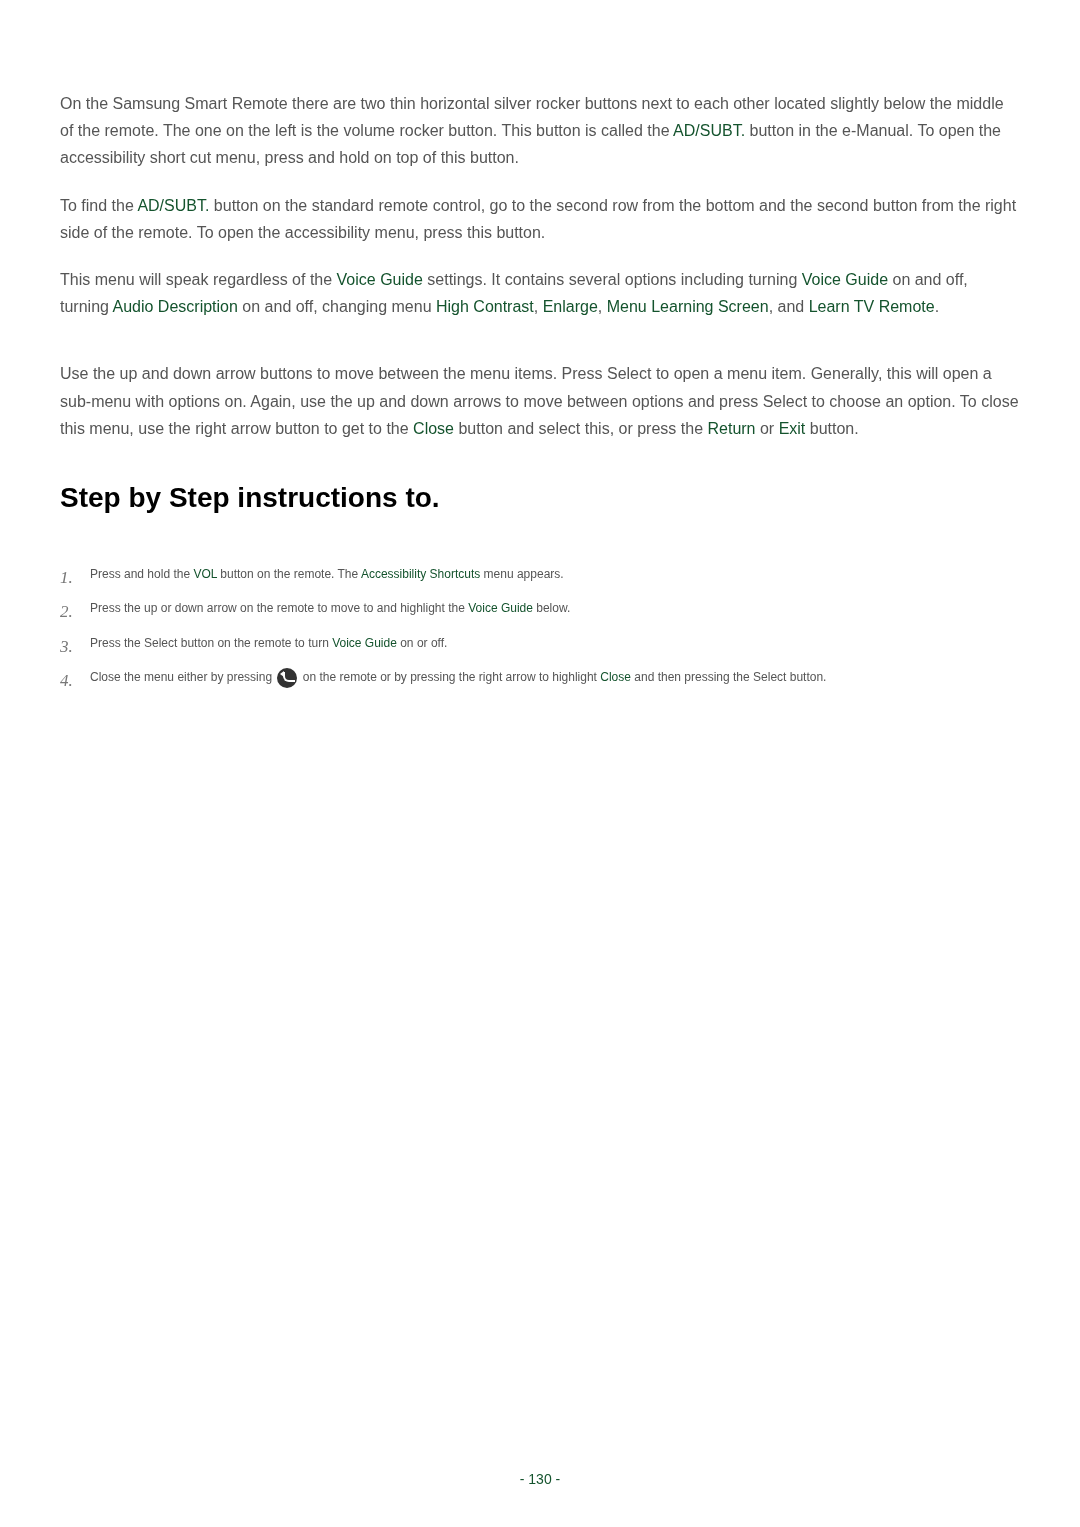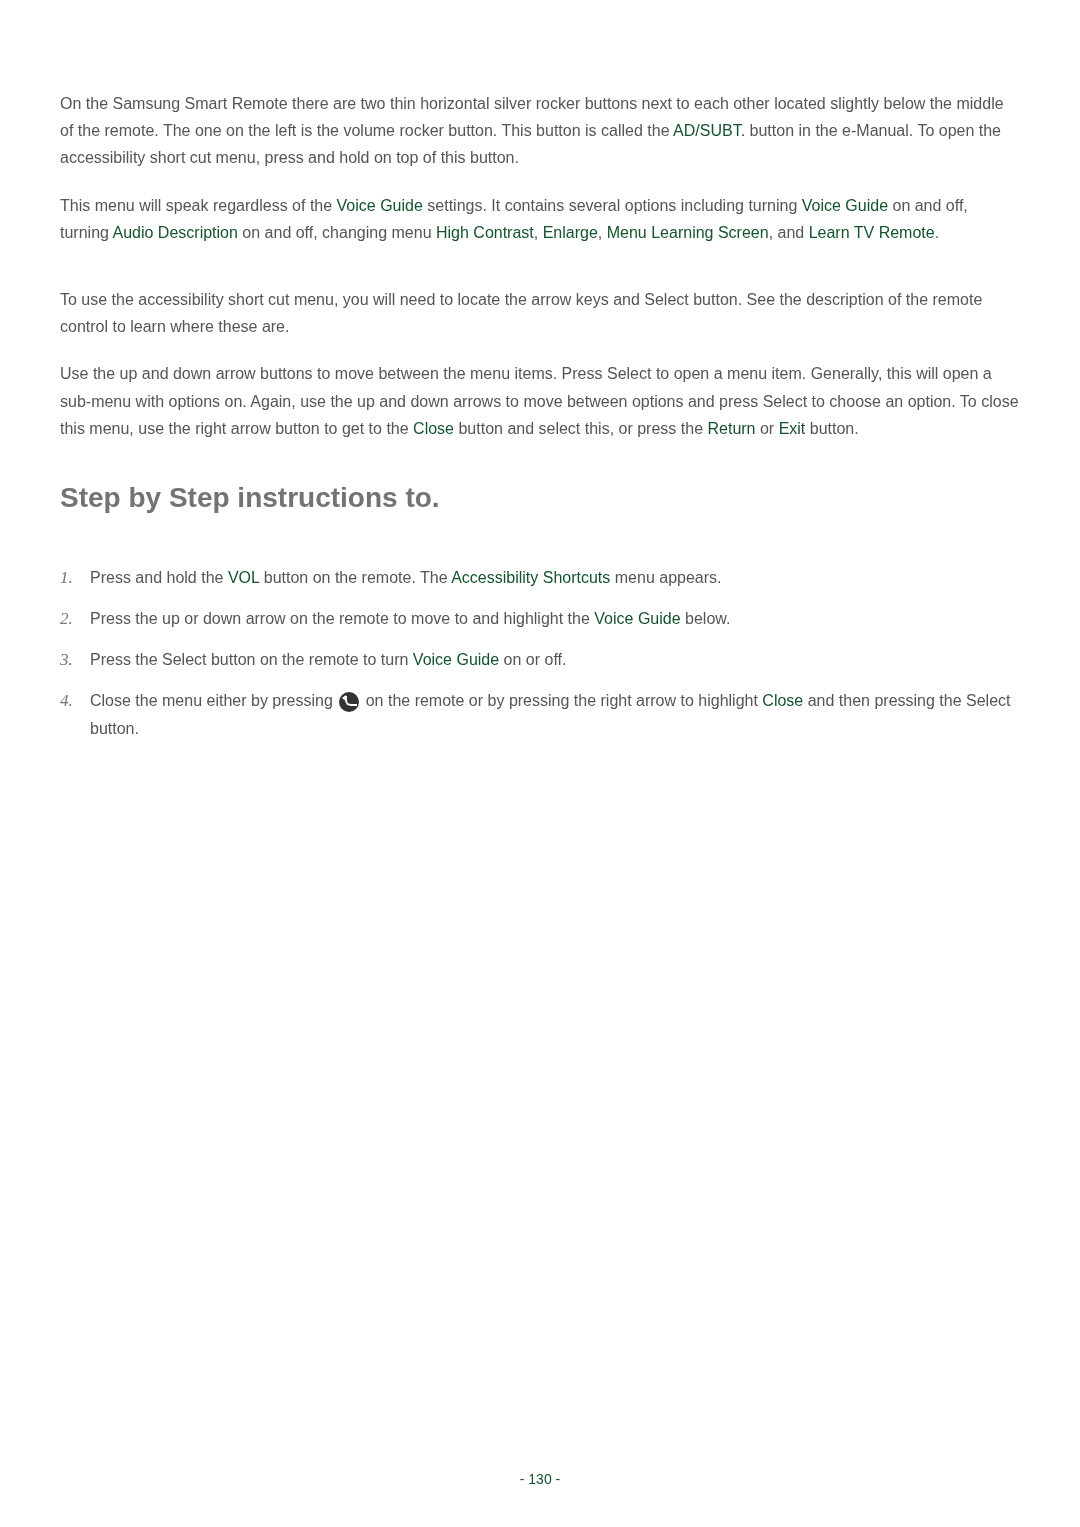--- a/index.html
+++ b/index.html
@@ -30,32 +30,32 @@
     }
     .ui-term {
       color: #14532d;
     }
     .section {
       margin-bottom: 40px;
     }
     .main-heading {
       font-size: 28px;
       font-weight: 600;
-      color: #737373;
+      color: #000000;
       margin-top: 40px;
       margin-bottom: 50px;
     }
     ol {
       list-style: none;
       counter-reset: item;
       padding-left: 30px;
     }
     ol li {
       counter-increment: item;
-      font-size: 16px;
+      font-size: 12px;
       line-height: 1.7;
       color: #555;
       margin-bottom: 14px;
       position: relative;
     }
     ol li::before {
       content: counter(item) ".";
       position: absolute;
       left: -30px;
       color: #777;
@@ -105,26 +105,28 @@
     }
   </style>
 </head>
 <body>
 
 <div class="section">
   <p class="paragraph">
     <span>On the Samsung Smart Remote there are two thin horizontal silver rocker buttons next to each other located slightly below the middle of the remote. The one on the left is the volume rocker button. This button is called the </span><span class="ui-term">AD/SUBT.</span><span> button in the e-Manual. To open the accessibility short cut menu, press and hold on top of this button.</span>
   </p>
   <p class="paragraph">
+    <span>To find the </span><span class="ui-term">AD/SUBT.</span><span> button on the standard remote control, go to the second row from the bottom and the second button from the right side of the remote. To open the accessibility menu, press this button.</span>
+  </p>
+  <p class="paragraph">
     <span>This menu will speak regardless of the </span><span class="ui-term">Voice Guide</span><span> settings. It contains several options including turning </span><span class="ui-term">Voice Guide</span><span> on and off, turning </span><span class="ui-term">Audio Description</span><span> on and off, changing menu </span><span class="ui-term">High Contrast</span><span>, </span><span class="ui-term">Enlarge</span><span>, </span><span class="ui-term">Menu Learning Screen</span><span>, and </span><span class="ui-term">Learn TV Remote</span><span>.</span>
   </p>
 </div>
 
 <div class="section">
-  <p class="paragraph">To use the accessibility short cut menu, you will need to locate the arrow keys and Select button. See the description of the remote control to learn where these are.</p>
   <p class="paragraph">
     <span>Use the up and down arrow buttons to move between the menu items. Press Select to open a menu item. Generally, this will open a sub-menu with options on. Again, use the up and down arrows to move between options and press Select to choose an option. To close this menu, use the right arrow button to get to the </span><span class="ui-term">Close</span><span> button and select this, or press the </span><span class="ui-term">Return</span><span> or </span><span class="ui-term">Exit</span><span> button.</span>
   </p>
 </div>
 
 <h2 class="main-heading">Step by Step instructions to.</h2>
 
 <div class="section">
   <ol>
     <li>

